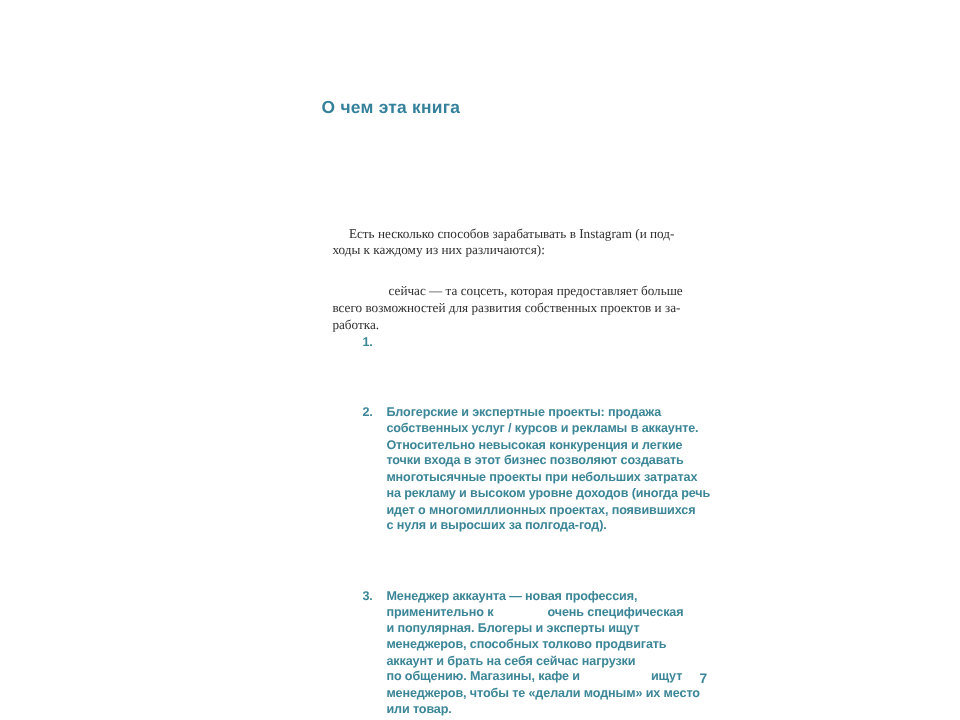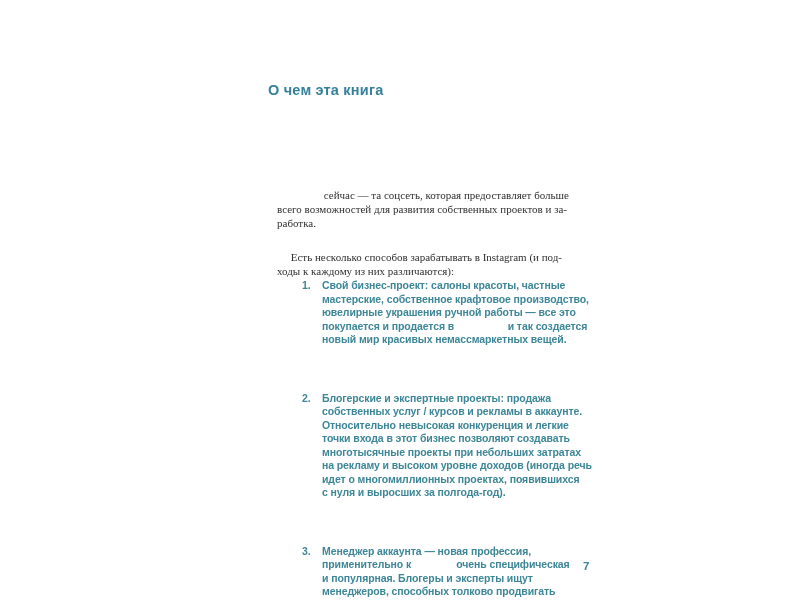--- a/index.html
+++ b/index.html
@@ -72,35 +72,30 @@
   }
 </style>
 </head>
 <body>
 
 <div class="sheet">
 
   <h1 class="chapter-title">О чем эта книга</h1>
 
   <div class="body-block">
+    <p class="para">     Есть несколько способов зарабатывать в Instagram (и под-
+ходы к каждому из них различаются):</p>
     <p class="para">                 сейчас — та соцсеть, которая предоставляет больше
 всего возможностей для развития собственных проектов и за-
 работка.</p>
-    <p class="para">     Есть несколько способов зарабатывать в Instagram (и под-
-ходы к каждому из них различаются):</p>
   </div>
 
   <div class="ways-list">
     <div class="list-item">
       <span class="num">1.</span>
-      <div class="li-text">Свой бизнес-проект: салоны красоты, частные
-мастерские, собственное крафтовое производство,
-ювелирные украшения ручной работы — все это
-покупается и продается в                   и так создается
-новый мир красивых немассмаркетных вещей.</div>
     </div>
     <div class="list-item">
       <span class="num">2.</span>
       <div class="li-text">Блогерские и экспертные проекты: продажа
 собственных услуг / курсов и рекламы в аккаунте.
 Относительно невысокая конкуренция и легкие
 точки входа в этот бизнес позволяют создавать
 многотысячные проекты при небольших затратах
 на рекламу и высоком уровне доходов (иногда речь
 идет о многомиллионных проектах, появившихся

